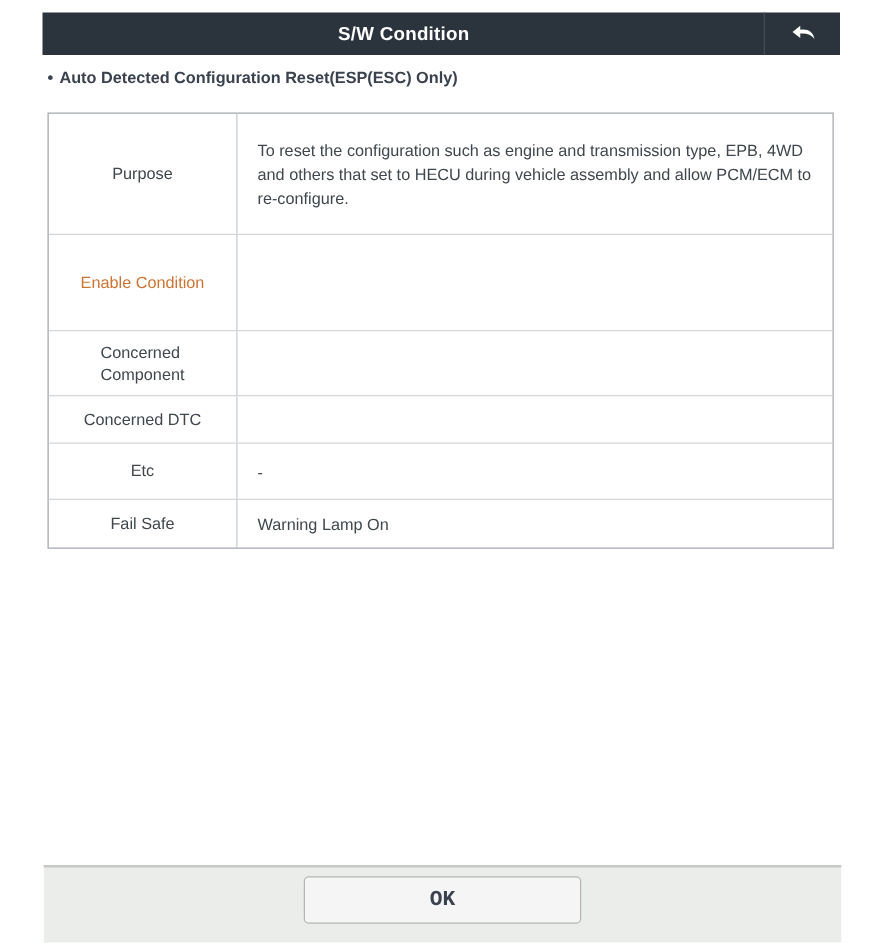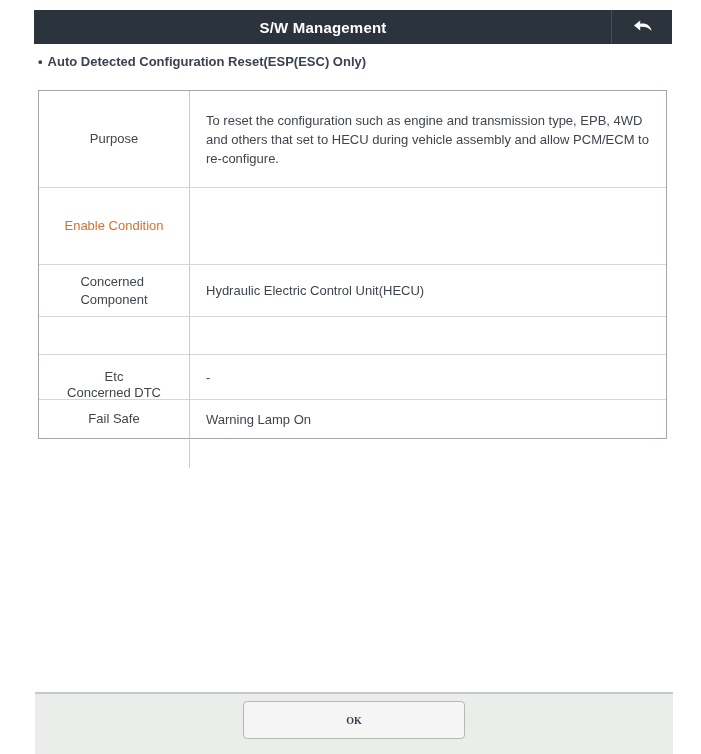--- a/index.html
+++ b/index.html
@@ -49,43 +49,43 @@
     box-sizing:border-box; padding:4px 10px;
   }
   .spec-value {
     flex:1; display:flex; align-items:center;
     font-size:13px; line-height:19px; white-space:pre-line;
     box-sizing:border-box; padding:6px 14px 6px 16px;
   }
   .r0 { height:96px; }
   .r1 { height:76px; }
   .r2 { height:51px; }
-  .r3 { height:37px;flex-direction:column; }
+  .r3 { height:37px; }
   .r4 { height:38px; }
   .r5 { height:44px; }
   .row-accent .spec-label, .row-accent .spec-value { color:#cd7433; }
 
   
   .footer-bar {
     position:absolute; left:35px; top:692px; width:638px; height:62px;
     background:#eaedea; border-top:2px solid #c5c9c5; box-sizing:border-box;
     display:flex; justify-content:center;
   }
   .ok-button {
     margin-top:7px; width:222px; height:38px;
     background:#f4f5f4; border:1px solid #b4b8b4; border-radius:4px;
-    font-family:Liberation Serif, serif;
-    font-size:10px; font-weight:bold; color:#39424e; cursor:pointer;
+    font-family:Liberation Mono, monospace;
+    font-size:17px; font-weight:bold; color:#39424e; cursor:pointer;
   }
 </style>
 </head>
 <body>
 
 <div class="header-bar">
-  <div class="header-title">S/W Management</div>
+  <div class="header-title">S/W Condition</div>
   <div class="header-divider"></div>
   <button class="header-back">
     <span>
       <svg width="22" height="16" viewBox="0 0 22 16" aria-hidden="true">
         <path fill="#ffffff" d="M3 7.5 L9.2 2.6 v3.1 c6.2-.9 10.3 1.6 11.4 7.4 -2.6-3.3-6.2-4.7-11.4-4.3 v3.6 Z"></path>
       </svg>
     </span>
   </button>
 </div>
 
@@ -97,21 +97,20 @@
   <div class="spec-row r0">
     <div class="spec-label">Purpose</div>
     <div class="spec-value">To reset the configuration such as engine and transmission type, EPB, 4WD and others that set to HECU during vehicle assembly and allow PCM/ECM to re-configure.</div>
   </div>
   <div class="spec-row r1 row-accent">
     <div class="spec-label">Enable Condition</div>
   </div>
   <div class="spec-row r2">
     <div class="spec-label">Concerned
 Component</div>
-    <div class="spec-value">Hydraulic Electric Control Unit(HECU)</div>
   </div>
   <div class="spec-row r3">
     <div class="spec-label">Concerned DTC</div>
   </div>
   <div class="spec-row r5">
     <div class="spec-label">Etc</div>
     <div class="spec-value">-</div>
   </div>
   <div class="spec-row r4">
     <div class="spec-label">Fail Safe</div>

